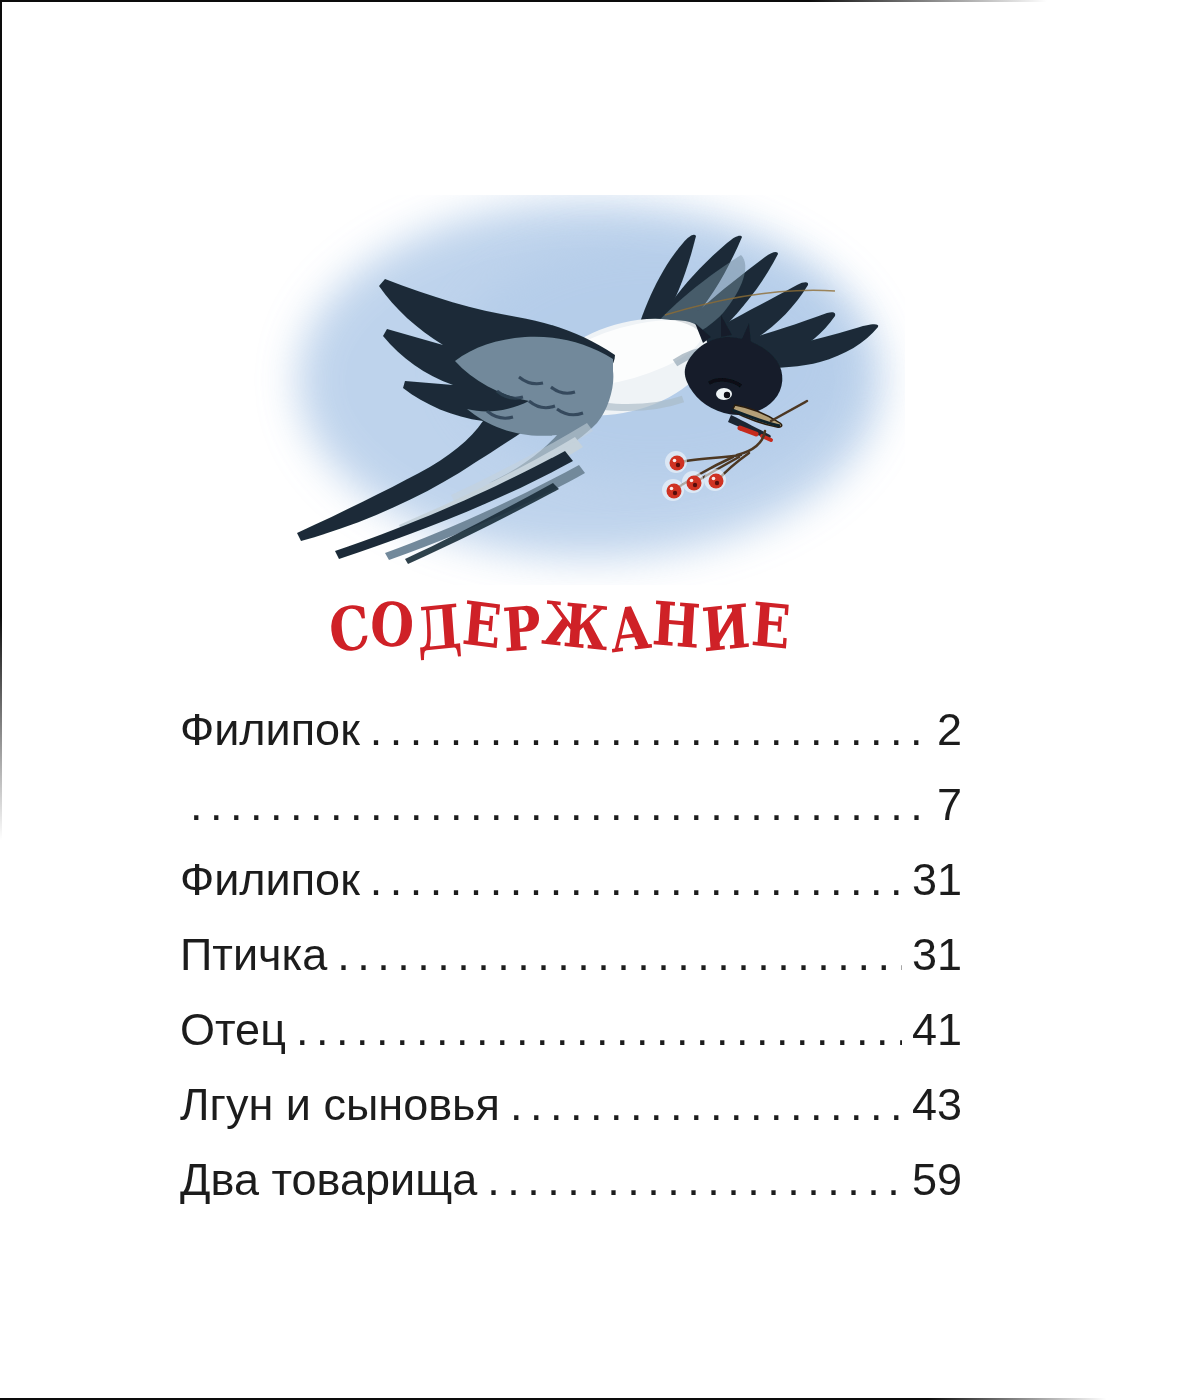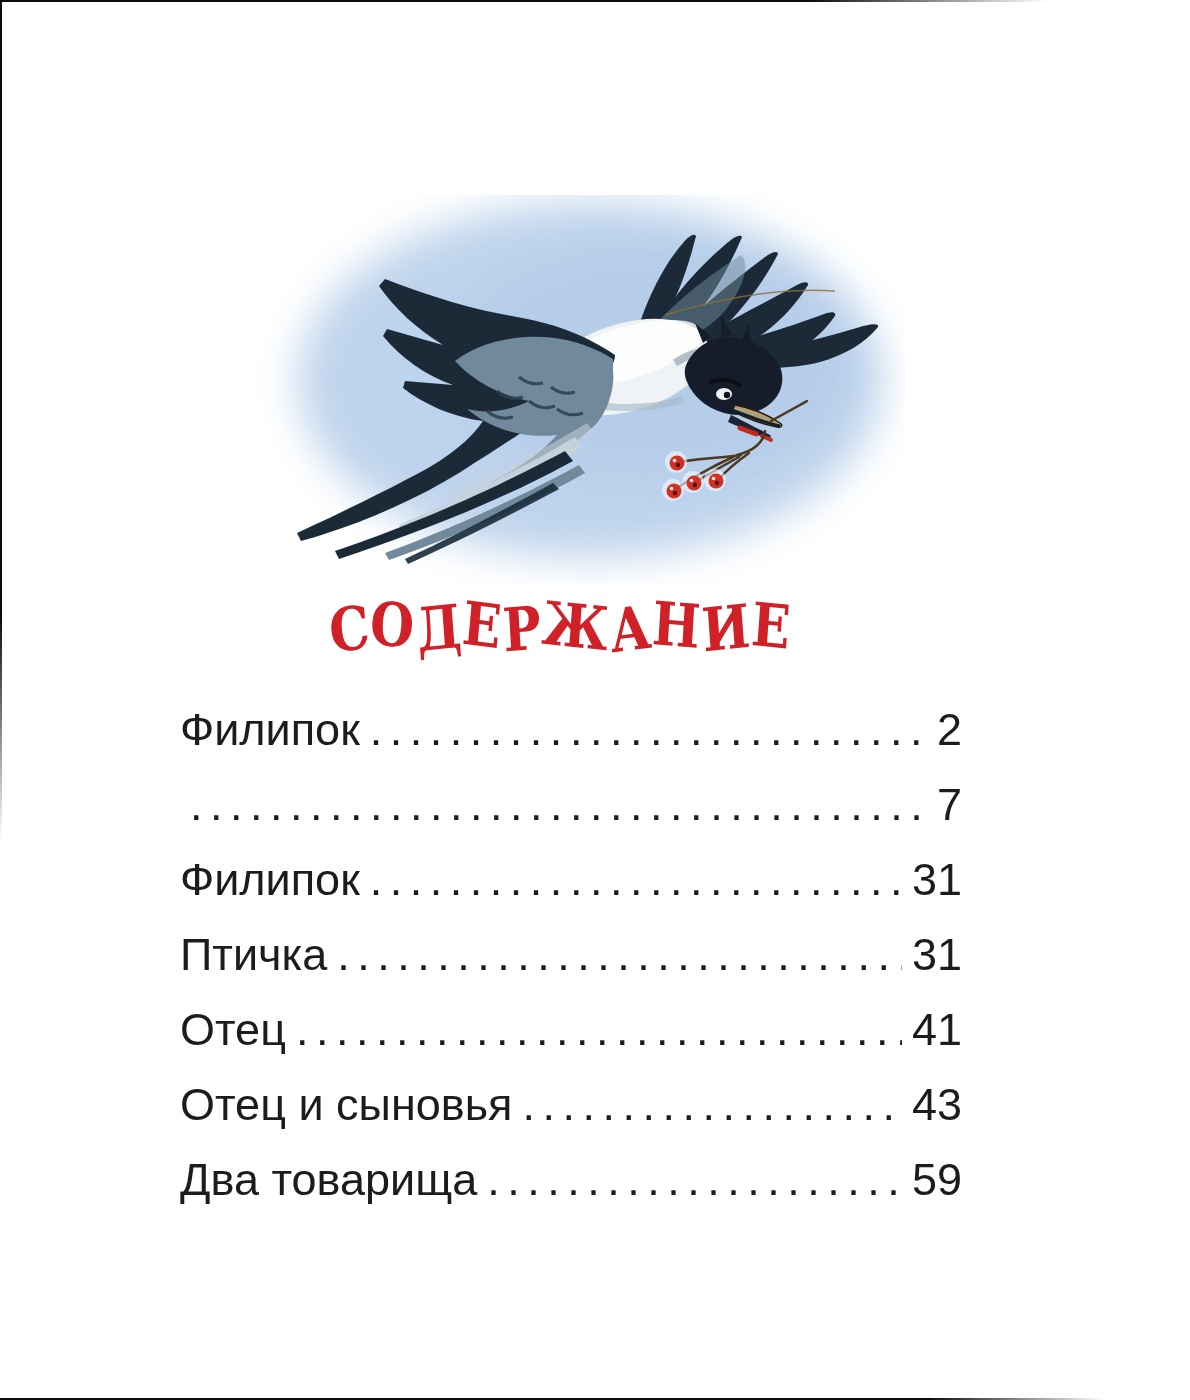--- a/index.html
+++ b/index.html
@@ -200,21 +200,21 @@
       <span class="toc-title">Птичка</span>
       <span class="leader" aria-hidden="true">. . . . . . . . . . . . . . . . . . . . . . . . . . . . . . . . . . . . . . . . . . . . . . . . . . . . . . . . . . . . . . . . . . . . . . </span>
       <span class="toc-page">31</span>
     </div>
     <div class="toc-row">
       <span class="toc-title">Отец</span>
       <span class="leader" aria-hidden="true">. . . . . . . . . . . . . . . . . . . . . . . . . . . . . . . . . . . . . . . . . . . . . . . . . . . . . . . . . . . . . . . . . . . . . . </span>
       <span class="toc-page">41</span>
     </div>
     <div class="toc-row">
-      <span class="toc-title">Отец и сыновья</span>
+      <span class="toc-title">Лгун и сыновья</span>
       <span class="leader" aria-hidden="true">. . . . . . . . . . . . . . . . . . . . . . . . . . . . . . . . . . . . . . . . . . . . . . . . . . . . . . . . . . . . . . . . . . . . . . </span>
       <span class="toc-page">43</span>
     </div>
     <div class="toc-row">
       <span class="toc-title">Два товарища</span>
       <span class="leader" aria-hidden="true">. . . . . . . . . . . . . . . . . . . . . . . . . . . . . . . . . . . . . . . . . . . . . . . . . . . . . . . . . . . . . . . . . . . . . . </span>
       <span class="toc-page">59</span>
     </div>
   </div>
 

